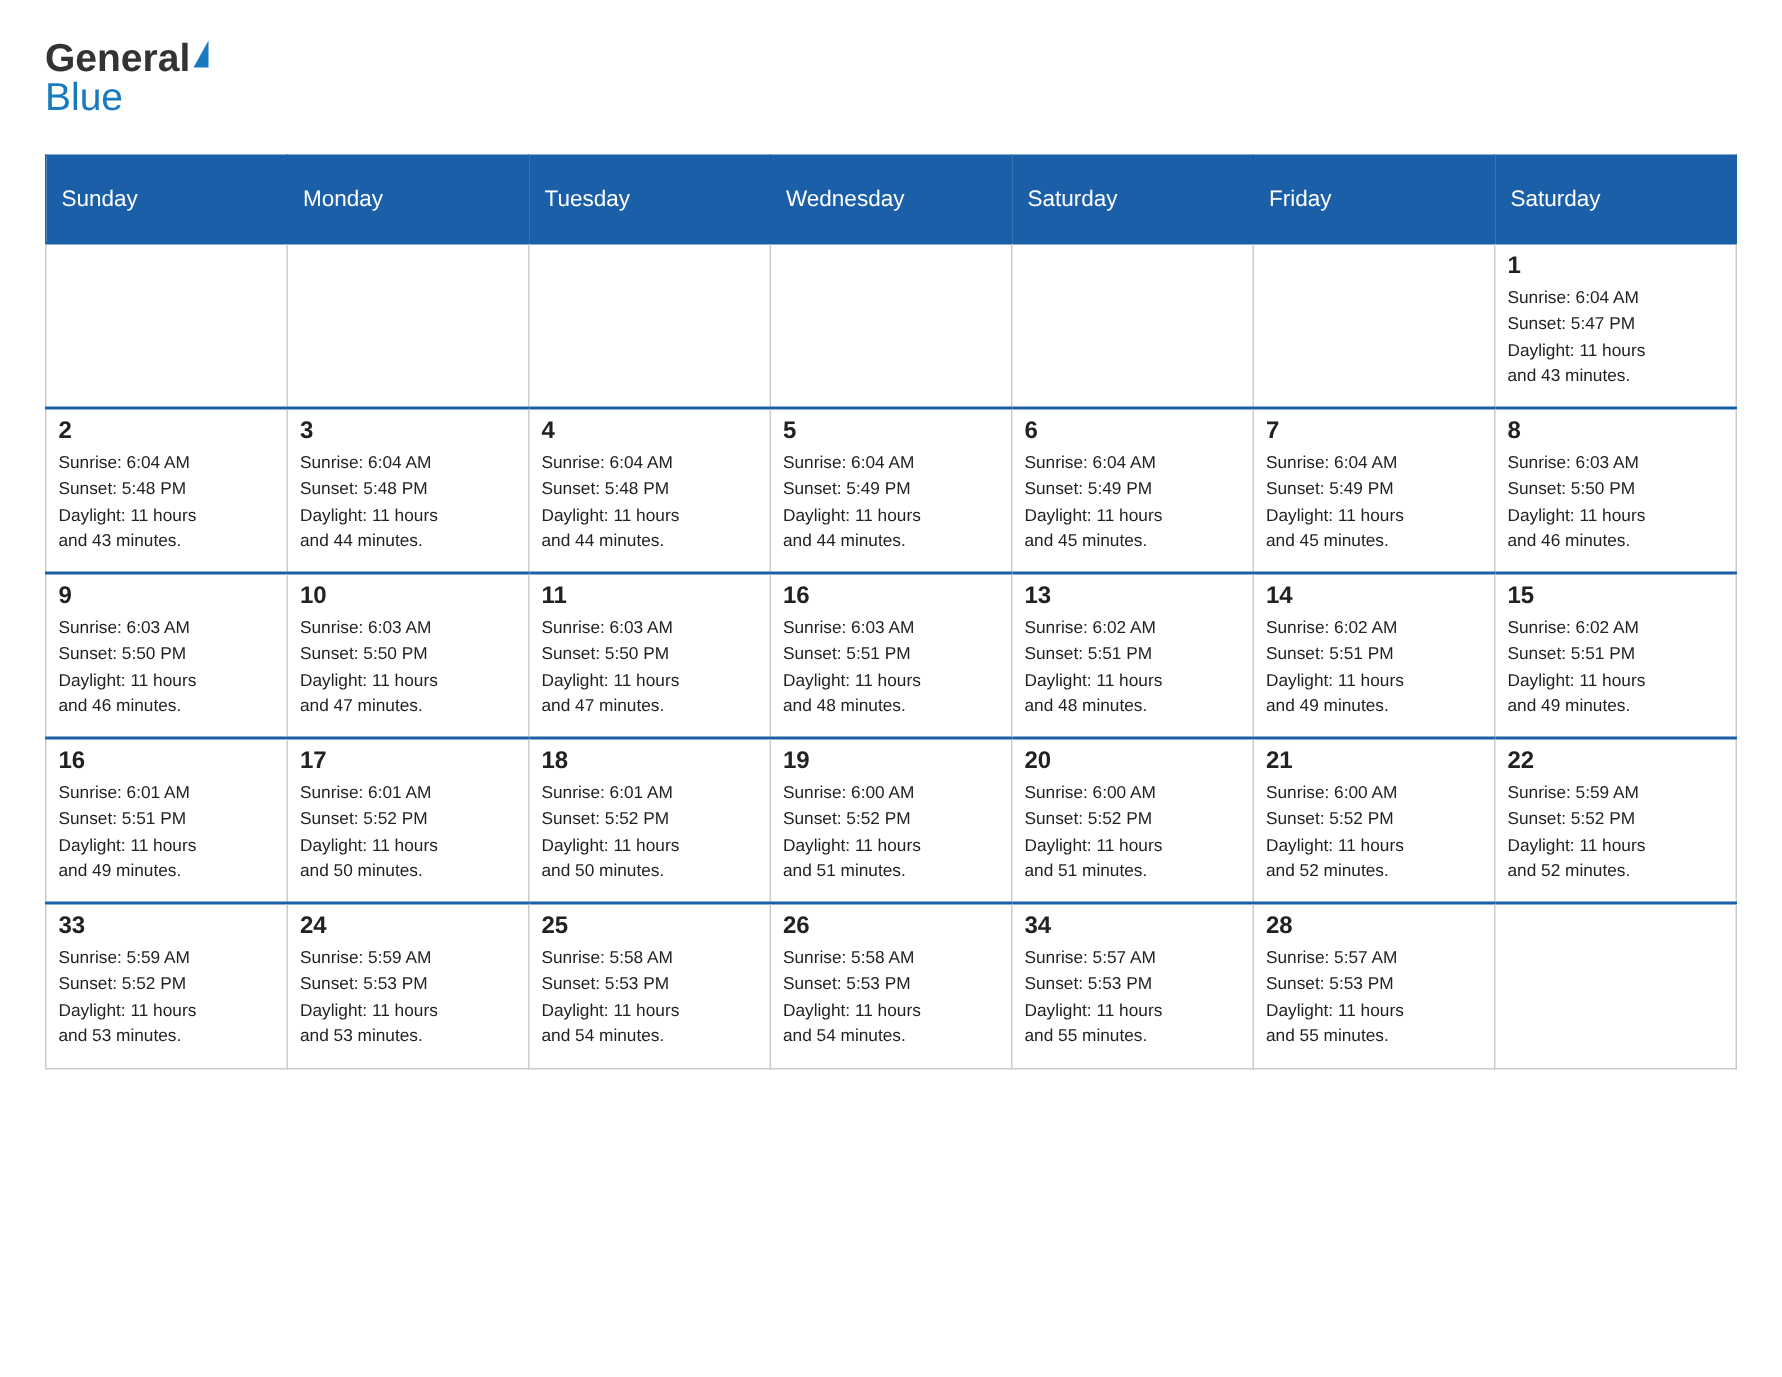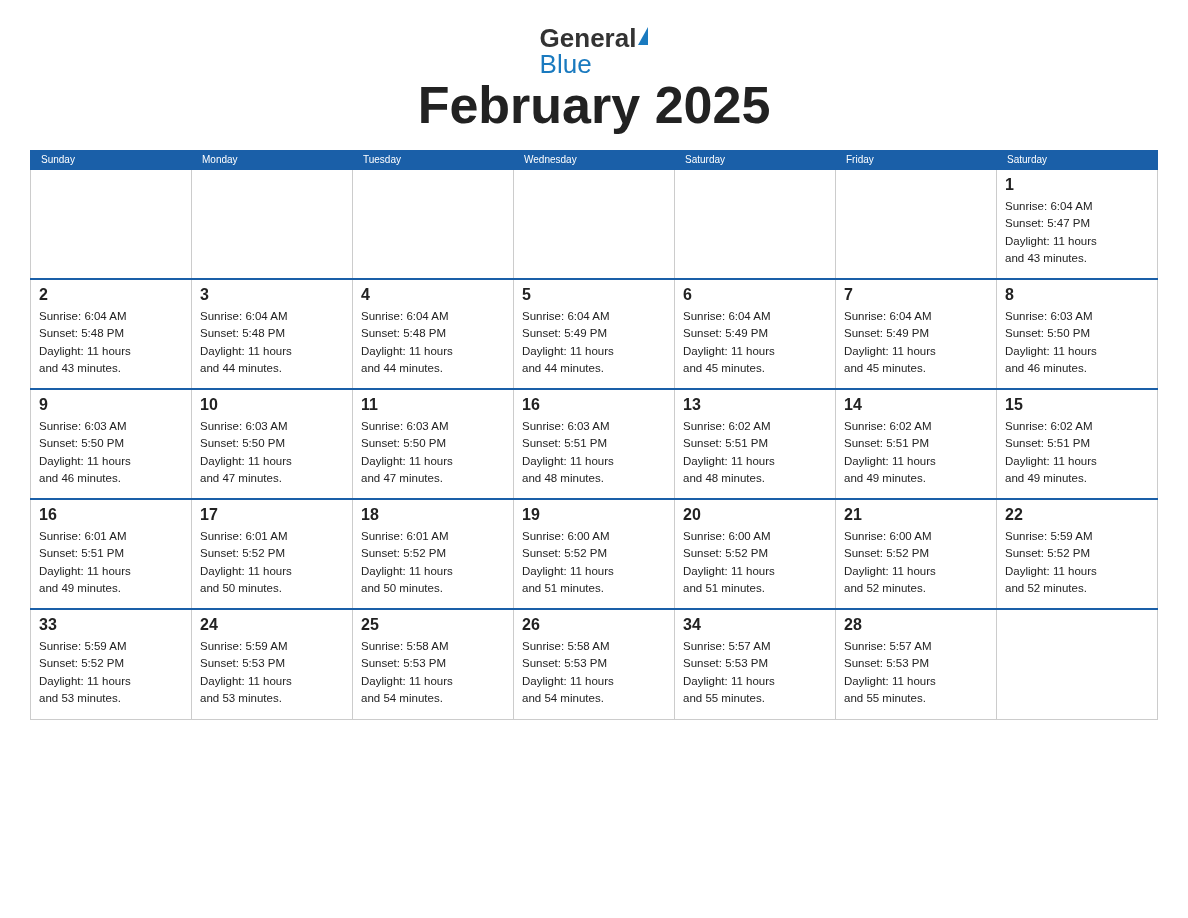--- a/index.html
+++ b/index.html
@@ -7,22 +7,21 @@
       font-family: Arial, sans-serif;
       background: #fff;
       padding: 20px 30px;
       width: 1188px;
       min-height: 918px;
     }
     .header-area {
       display: flex;
       justify-content: space-between;
       align-items: center;
-      margin-bottom: 16px;
-      flex-direction: column;
+      margin-bottom: 26px;
     }
     .logo {
       display: flex;
       flex-direction: column;
       align-items: flex-start;
       padding-top: 5px;
     }
     .logo-general {
       font-size: 26px;
       font-weight: bold;
@@ -63,22 +62,22 @@
     }
     .calendar {
       width: 100%;
       border-collapse: collapse;
       margin-top: 8px;
     }
     .calendar th {
       background-color: #1a5fa8;
       color: #fff;
       text-align: left;
-      padding: 3px 10px;
-      font-size: 10px;
+      padding: 20px 10px;
+      font-size: 15px;
       font-weight: normal;
       border: 1px solid #1a5fa8;
     }
     .calendar td {
       border: 1px solid #ccc;
       vertical-align: top;
       padding: 6px 8px;
       width: 14.28%;
       min-height: 110px;
       height: 110px;
@@ -114,21 +113,20 @@
 
 <div class="header-area">
   <div class="logo">
     <div class="logo-row">
       <span class="logo-general">General</span>
       <div class="logo-triangle"></div>
     </div>
     <span class="logo-blue">Blue</span>
   </div>
   <div class="title-area">
-    <div class="month-title">February 2025</div>
   </div>
 </div>
 
 <table class="calendar">
   <thead>
     <tr>
     <th>Sunday</th>
         <th>Monday</th>
         <th>Tuesday</th>
         <th>Wednesday</th>

